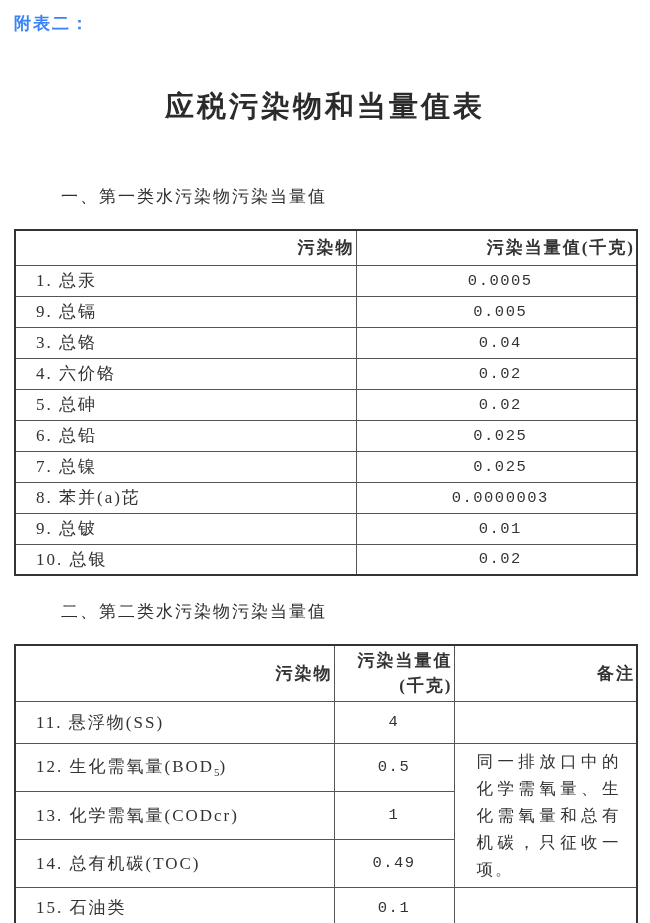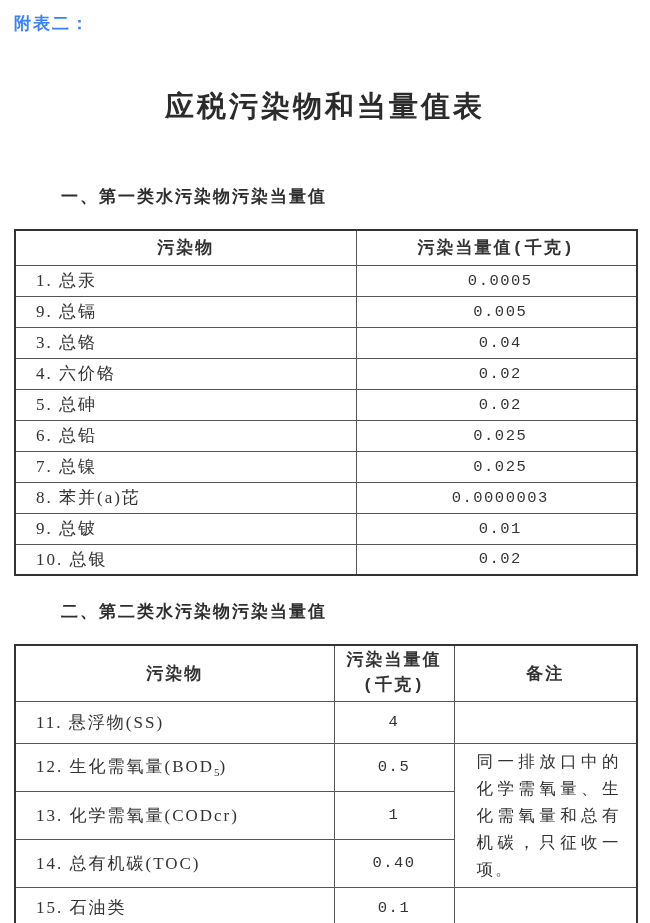--- a/index.html
+++ b/index.html
@@ -26,21 +26,21 @@
     font-family: "Liberation Serif", serif;
     font-weight: bold;
     font-size: 29px;
     line-height: 42px;
     letter-spacing: 3px;
     color: #2b2b2b;
   }
 
   .sec-heading {
     font-family: "Liberation Sans", sans-serif;
-    font-weight: bold;
+    font-weight: normal;
     font-size: 17px;
     line-height: 24px;
     letter-spacing: 2px;
     color: #2e2e2e;
     margin: 58px 0 0 47px;
   }
   .sec-heading.second { margin-top: 24px; }
 
   table.eqtable {
     border-collapse: collapse;
@@ -49,24 +49,24 @@
     margin-top: 20px;
     border: 2px solid #333333;
   }
   table.eqtable th, table.eqtable td {
     border: 1px solid #555555;
     vertical-align: middle;
     color: #333333;
     box-sizing: border-box;
   }
   table.eqtable th {
-    font-family: Liberation Mono, monospace;
+    font-family: Liberation Serif, serif;
     font-weight: 600;
     font-size: 17px;
-    text-align: center;
+    text-align: right;
     letter-spacing: 2px;
   }
   
   #table1 th { height: 35px; }
   #table1 td { height: 31px; }
   
   #table2 th { height: 56px; }
   #table2 td { height: 42px; }
   #table2 .th-line { line-height: 25px; }
 
@@ -198,21 +198,21 @@
       <td class="cell-remark" rowspan="3">
         <div class="remark-text">同一排放口中的化学需氧量、生化需氧量和总有机碳，只征收一项。</div>
       </td>
     </tr>
     <tr>
       <td class="cell-name">13. 化学需氧量(CODcr)</td>
       <td class="cell-value-center">1</td>
     </tr>
     <tr>
       <td class="cell-name">14. 总有机碳(TOC)</td>
-      <td class="cell-value-center">0.40</td>
+      <td class="cell-value-center">0.49</td>
     </tr>
     <tr>
       <td class="cell-name">15. 石油类</td>
       <td class="cell-value-center">0.1</td>
       <td class="cell-remark"></td>
     </tr>
   </tbody>
     </table>
 
 </div>

